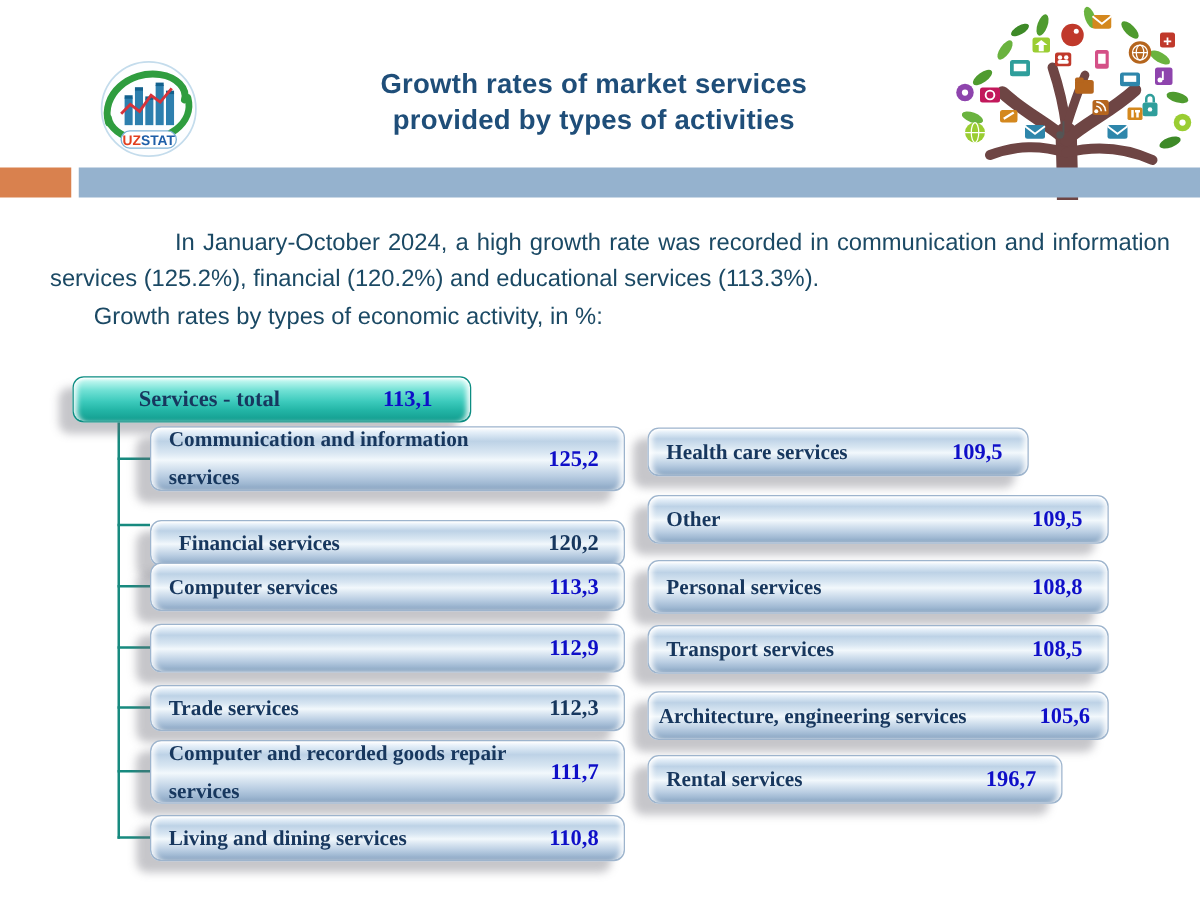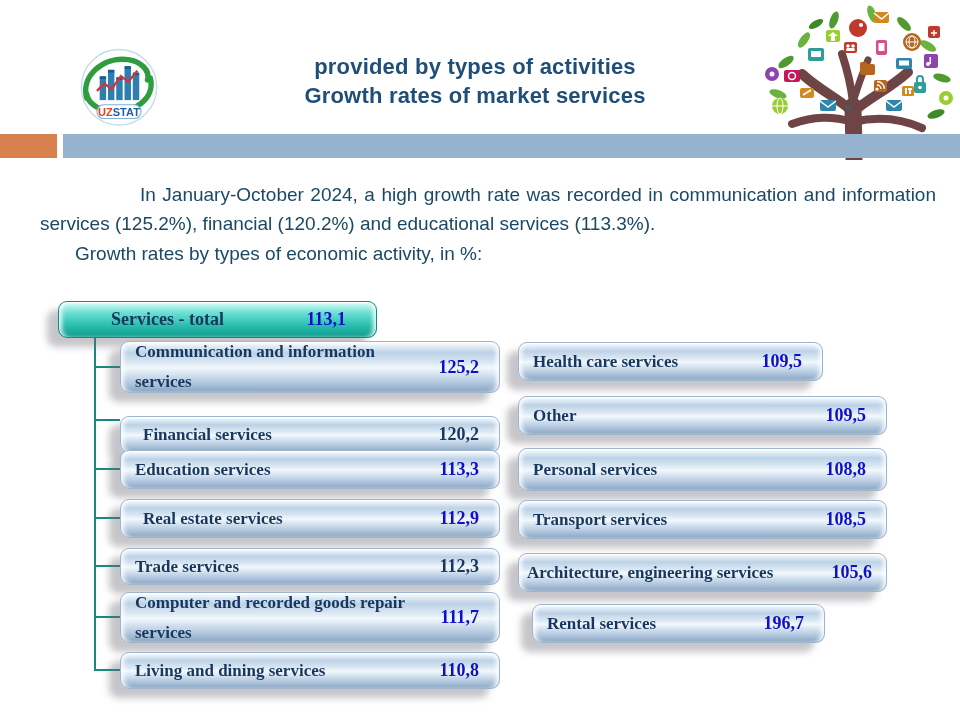--- a/index.html
+++ b/index.html
@@ -79,22 +79,22 @@
     </g>
     <polyline points="26,51 34,43 42,49 52,35 60,41 70,29" fill="none" stroke="#d6323a" stroke-width="2.5"></polyline>
     <rect x="26" y="66" width="48" height="15" rx="7.5" fill="#ffffff" stroke="#7fb2d6" stroke-width="1.2"></rect>
     <text x="50" y="78" text-anchor="middle" font-family="Liberation Sans,sans-serif" font-size="12" font-weight="bold">
       <tspan fill="#e2401f">UZ</tspan><tspan fill="#1f5fa8">STAT</tspan>
     </text>
   </svg>
 </div>
 
 <div class="title">
+  <div>Growth rates of market services</div>
   <div>provided by types of activities</div>
-  <div>Growth rates of market services</div>
 </div>
 
 <svg class="tree" viewBox="0 0 204 158">
   <g stroke="#6e4544" fill="none" stroke-linecap="round">
     <path d="M98,158 C98,132 97,116 97,104" stroke-width="17"></path>
     <path d="M97,110 C82,96 66,90 46,72" stroke-width="10"></path>
     <path d="M97,110 C114,95 132,88 152,70" stroke-width="10"></path>
     <path d="M97,120 C76,114 58,114 36,122" stroke-width="8"></path>
     <path d="M97,120 C122,114 144,116 166,126" stroke-width="8"></path>
     <path d="M97,100 C95,84 92,70 86,52" stroke-width="8"></path>
@@ -239,25 +239,24 @@
 
 <div class="pill" style="left:120px;top:341px;width:380px;height:52px">
   <span class="lbl two">Communication and information services</span>
   <span class="val" style="color: rgb(15, 15, 200);">125,2</span>
 </div>
 <div class="pill" style="left:120px;top:416px;width:380px;height:37px">
   <span class="lbl" style="padding-left:8px">Financial services</span>
   <span class="val" style="color: rgb(23, 55, 94);">120,2</span>
 </div>
 <div class="pill" style="left:120px;top:450px;width:380px;height:39px">
-  <span class="lbl">Education services</span>
+  <span class="lbl">Computer services</span>
   <span class="val" style="color: rgb(15, 15, 200);">113,3</span>
 </div>
 <div class="pill" style="left:120px;top:499px;width:380px;height:39px">
-  <span class="lbl" style="padding-left:8px">Real estate services</span>
   <span class="val" style="color: rgb(15, 15, 200);">112,9</span>
 </div>
 <div class="pill" style="left:120px;top:548px;width:380px;height:37px">
   <span class="lbl">Trade services</span>
   <span class="val" style="color: rgb(23, 55, 94);">112,3</span>
 </div>
 <div class="pill" style="left:120px;top:592px;width:380px;height:51px">
   <span class="lbl two">Computer and recorded goods repair services</span>
   <span class="val" style="color: rgb(15, 15, 200);">111,7</span>
 </div>
@@ -279,16 +278,16 @@
   <span class="val" style="color: rgb(15, 15, 200);">108,8</span>
 </div>
 <div class="pill" style="left:518px;top:500px;width:369px;height:39px">
   <span class="lbl">Transport services</span>
   <span class="val" style="color: rgb(15, 15, 200);">108,5</span>
 </div>
 <div class="pill tight" style="left:518px;top:553px;width:369px;height:39px">
   <span class="lbl">Architecture, engineering services</span>
   <span class="val" style="color: rgb(15, 15, 200);">105,6</span>
 </div>
-<div class="pill" style="left:532px;top:604px;width:293px;height:39px">
+<div class="pill" style="left:518px;top:604px;width:332px;height:39px">
   <span class="lbl">Rental services</span>
   <span class="val" style="color: rgb(15, 15, 200);">196,7</span>
 </div>
 
 </body></html>

